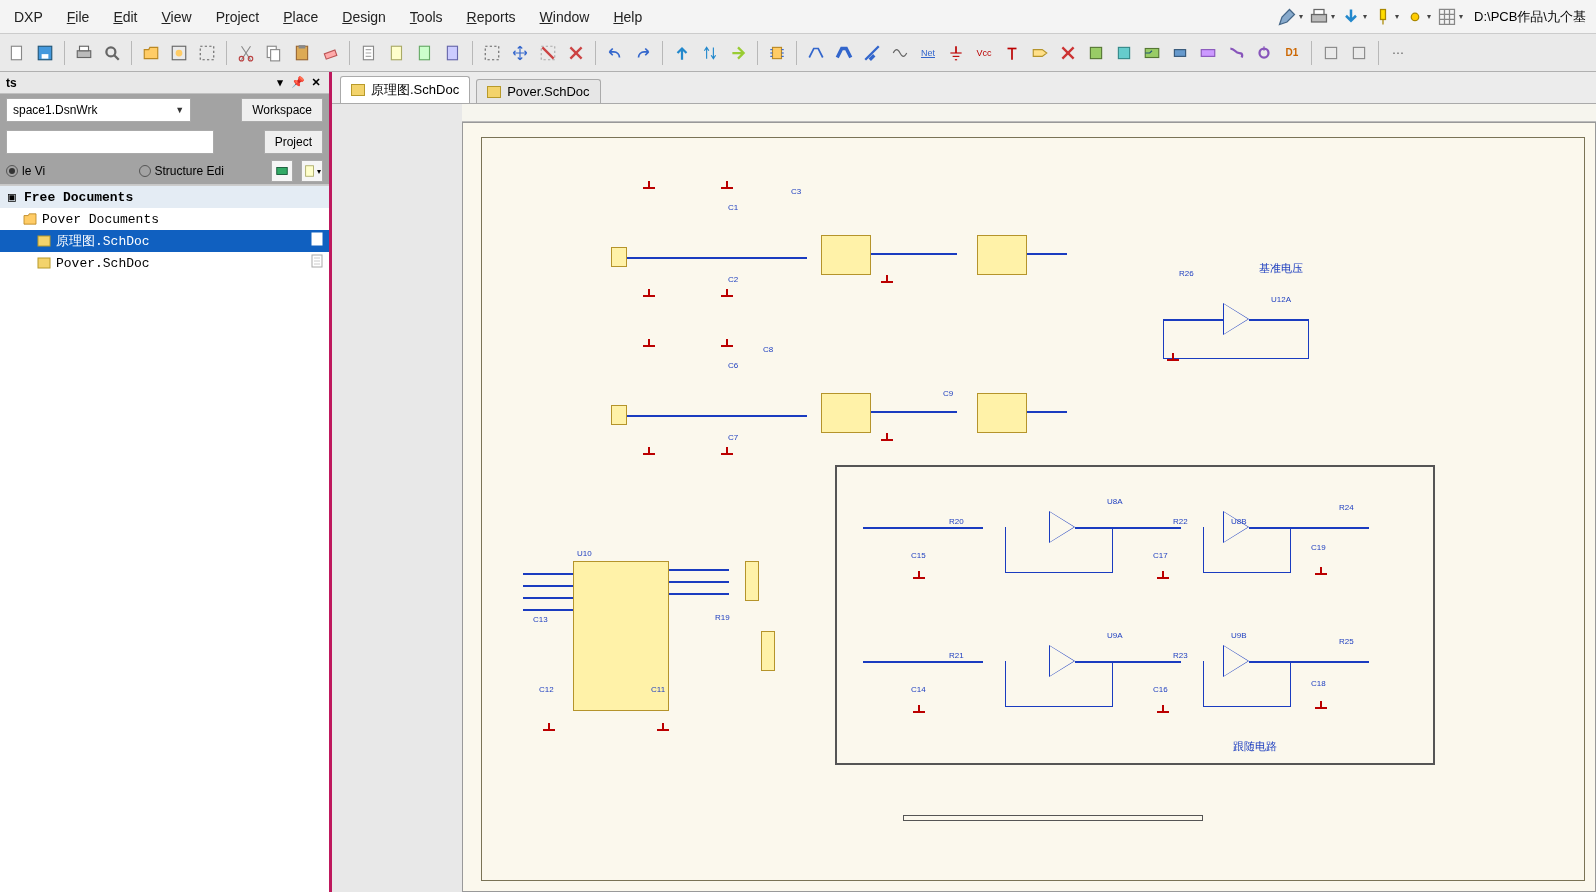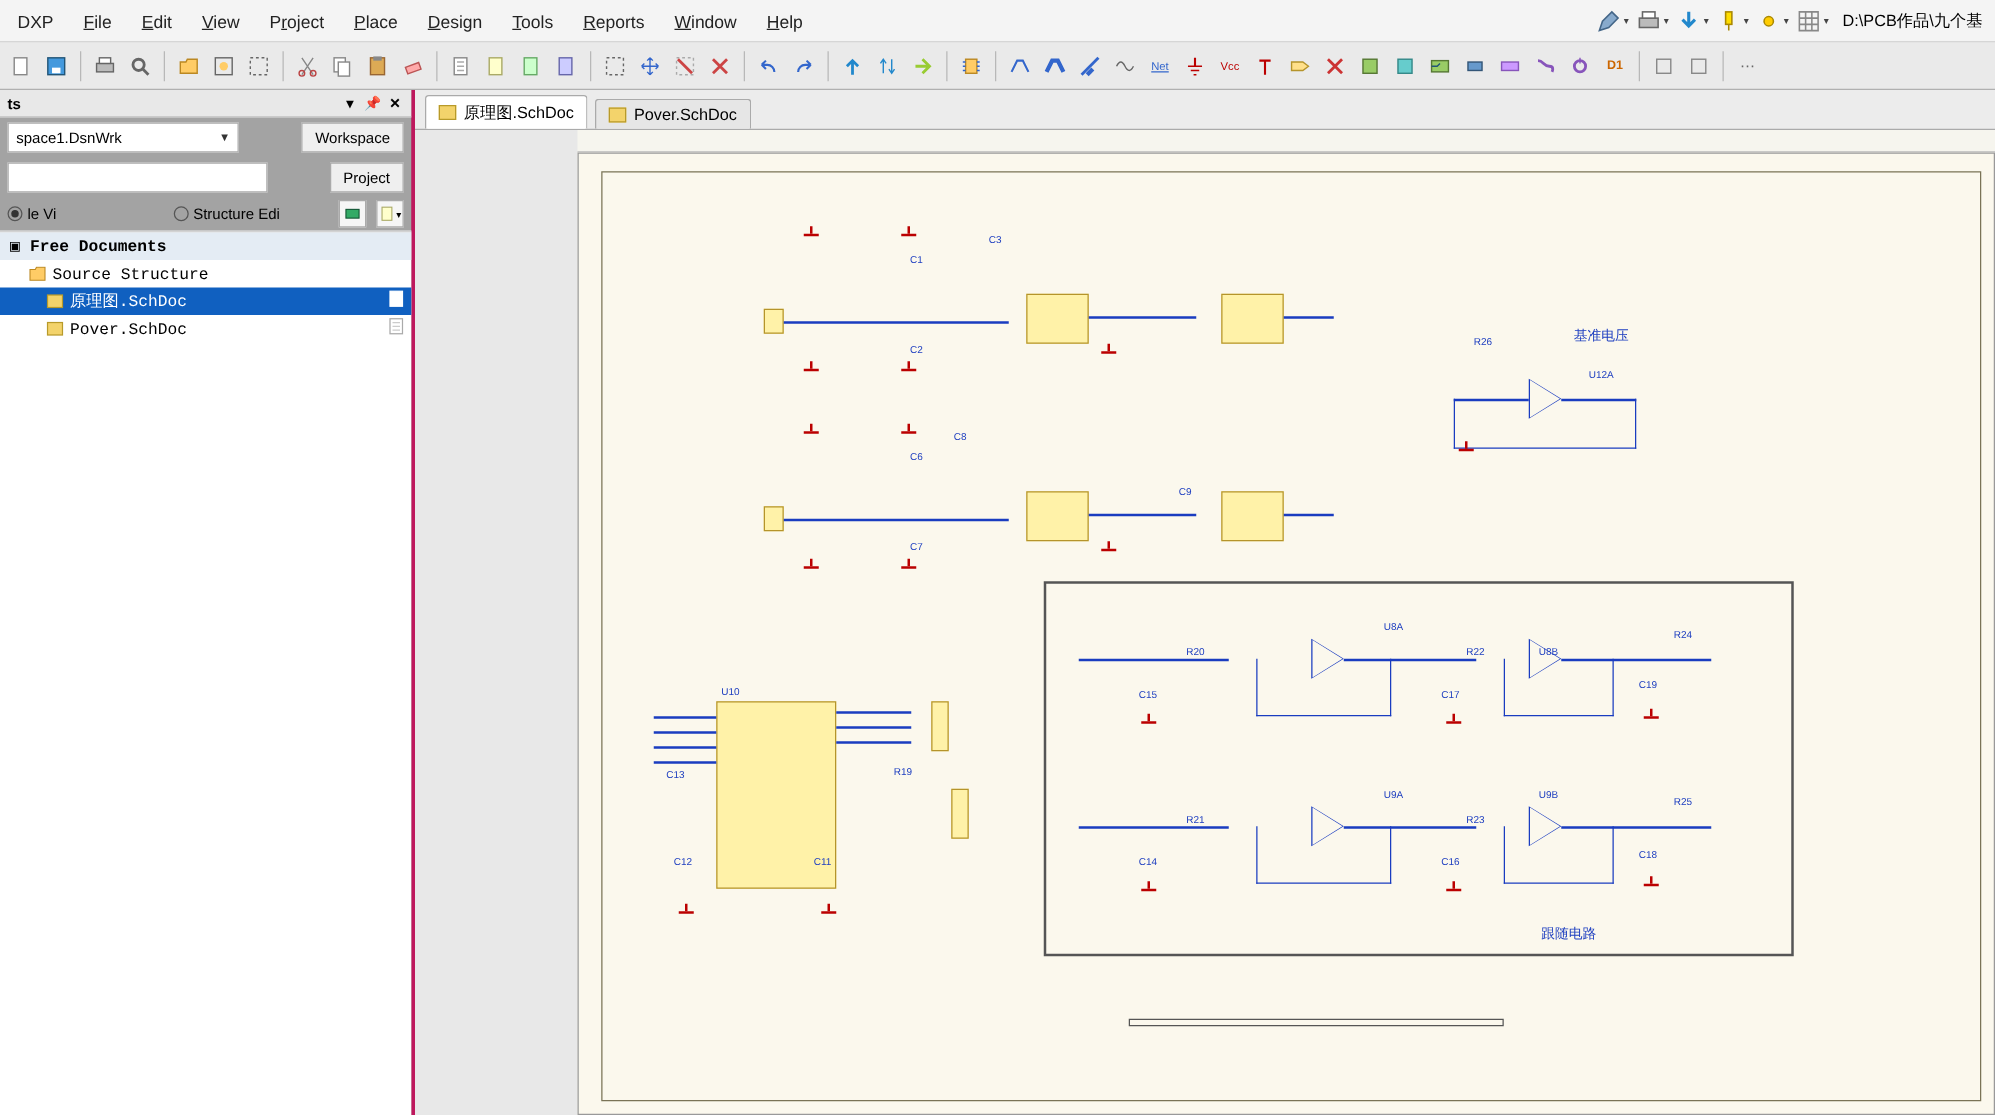--- a/index.html
+++ b/index.html
@@ -525,21 +525,21 @@
         <span class="tree-icon">▣</span>
         <span>Free Documents</span>
       </div>
       <div class="tree-row">
         <span class="tree-indent1"></span>
         <span class="tree-icon">
           <svg width="14" height="12" viewBox="0 0 16 14">
               <path d="M1 3h5l1-2h8v12H1z" fill="#fc6" stroke="#b82"></path>
             </svg>
         </span>
-        <span>Source Structure</span>
+        <span>Pover Documents</span>
       </div>
       <div class="tree-row selected">
         <span class="tree-indent2"></span>
         <span class="tree-icon">
           <svg width="14" height="12" viewBox="0 0 14 12">
               <rect x="1" y="1" width="12" height="10" fill="#f3d36b" stroke="#b89a2a"></rect>
             </svg>
         </span>
         <span>原理图.SchDoc</span>
         <span class="doc-ico">

